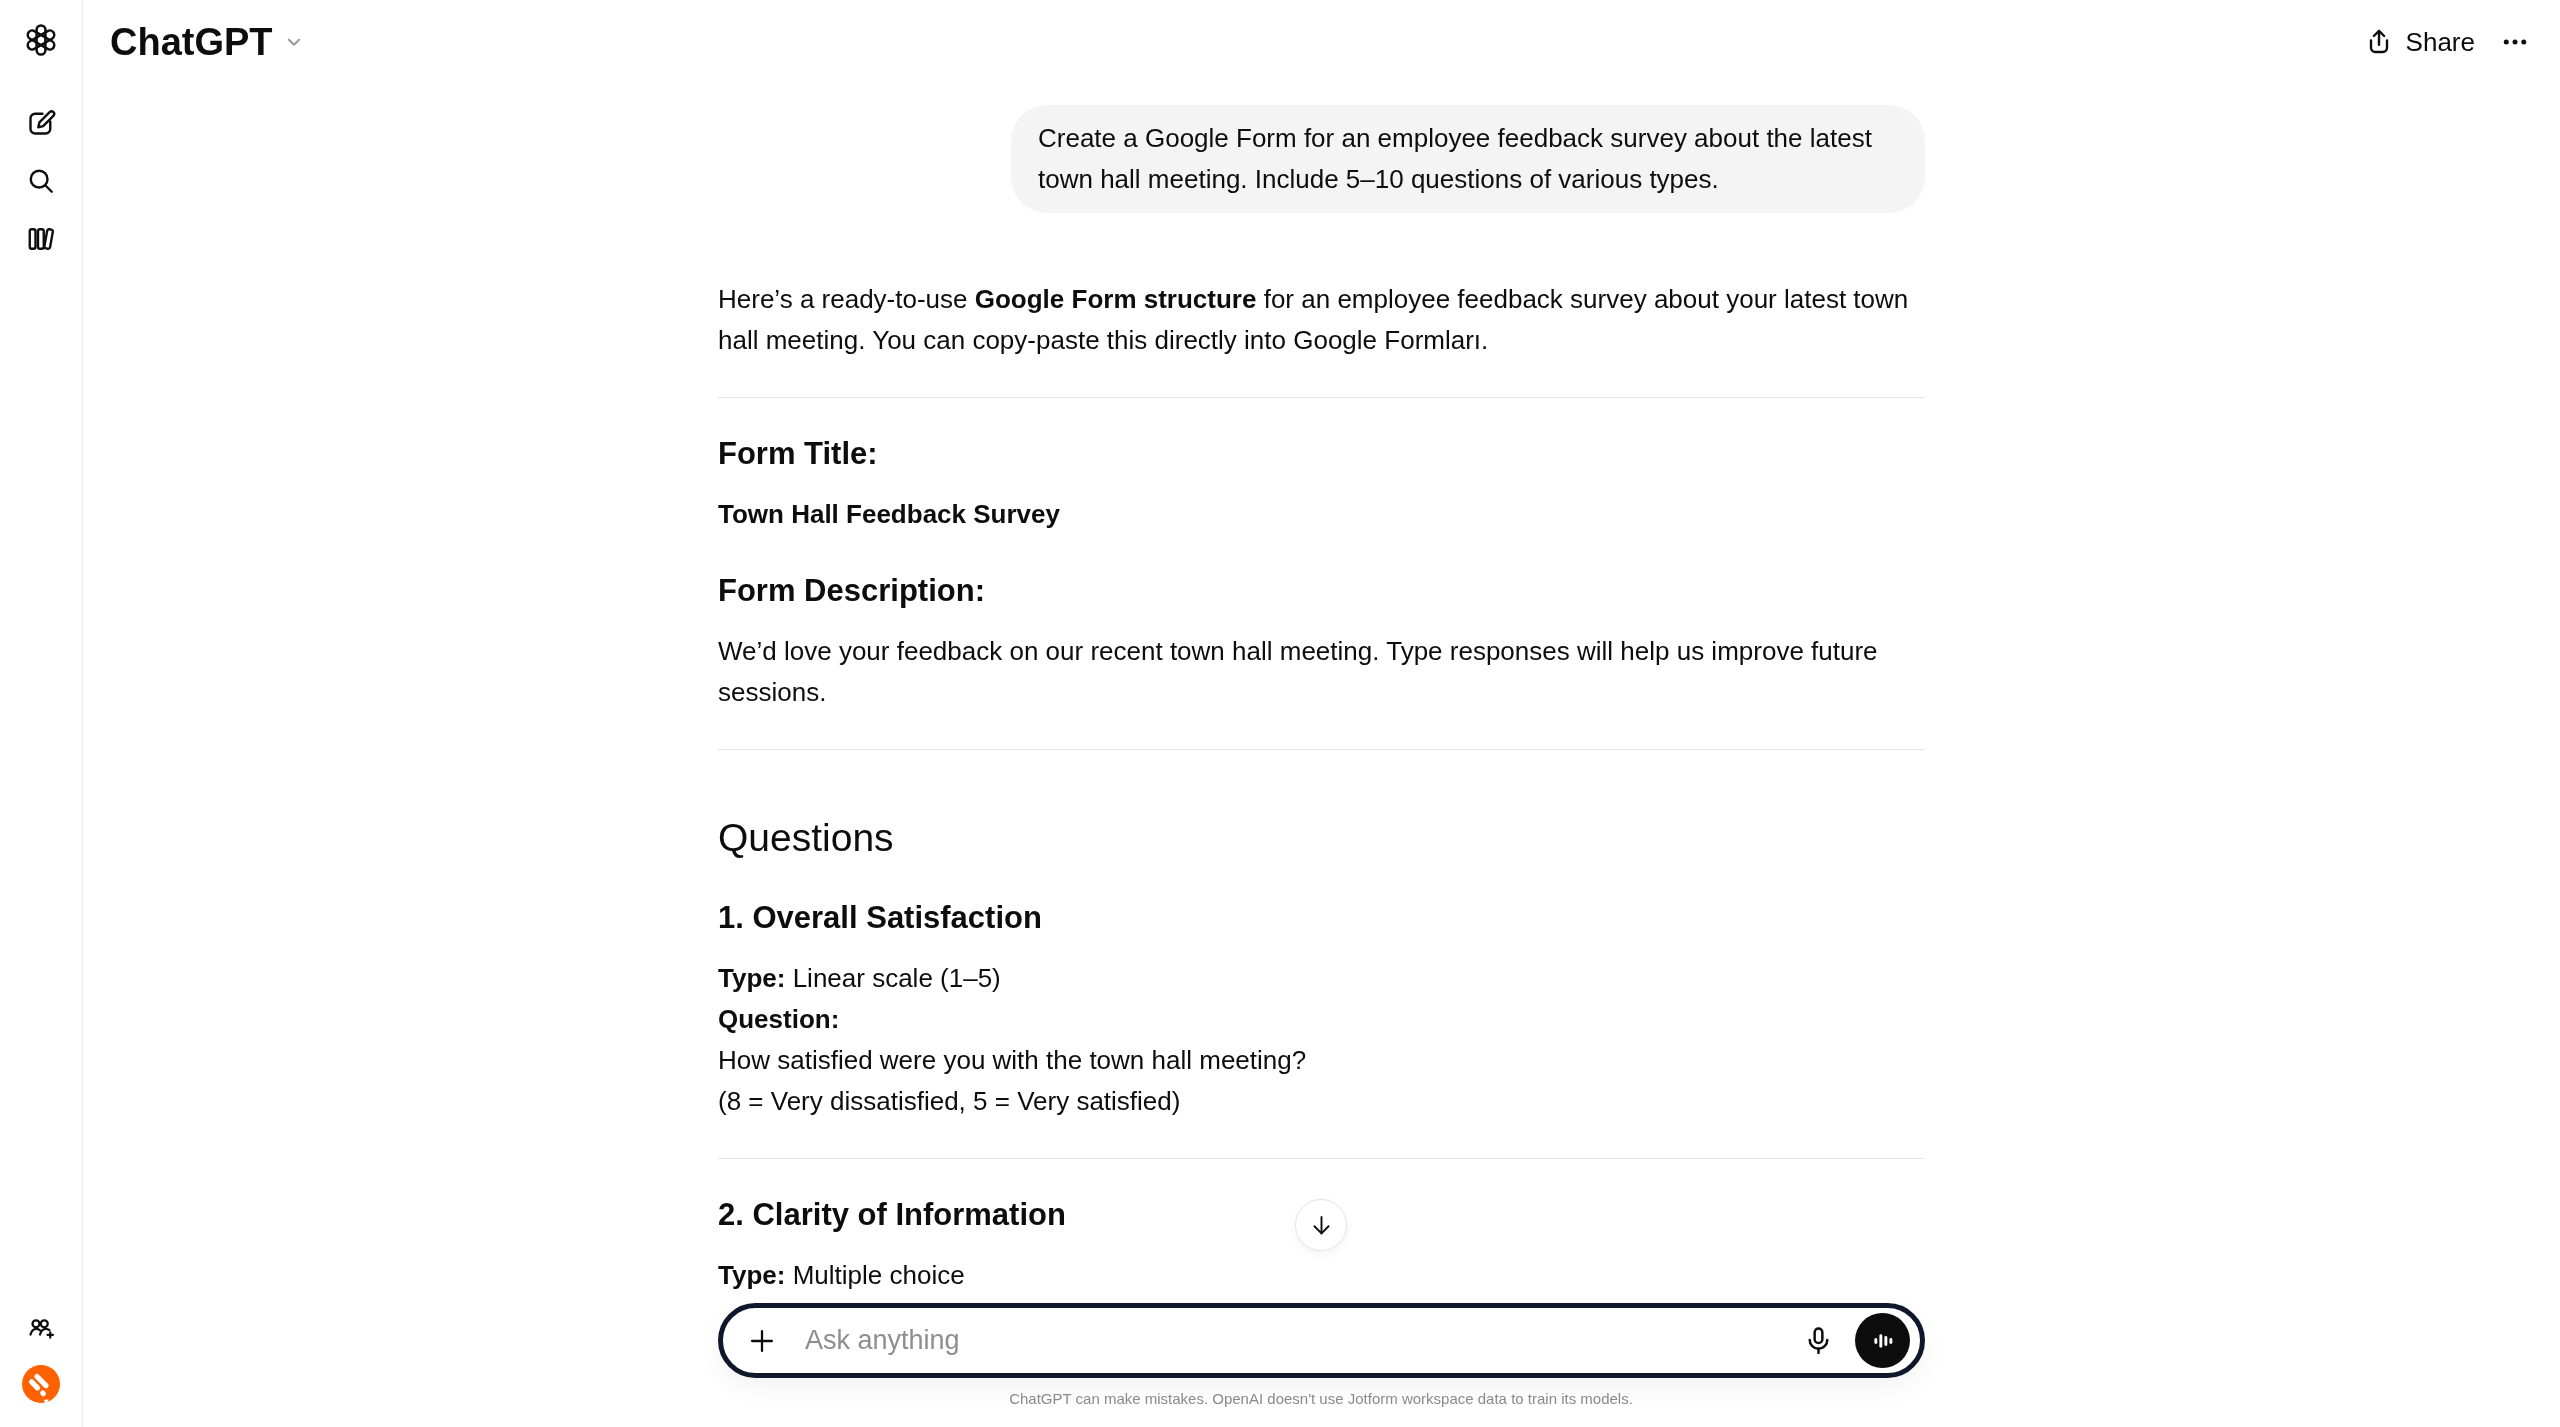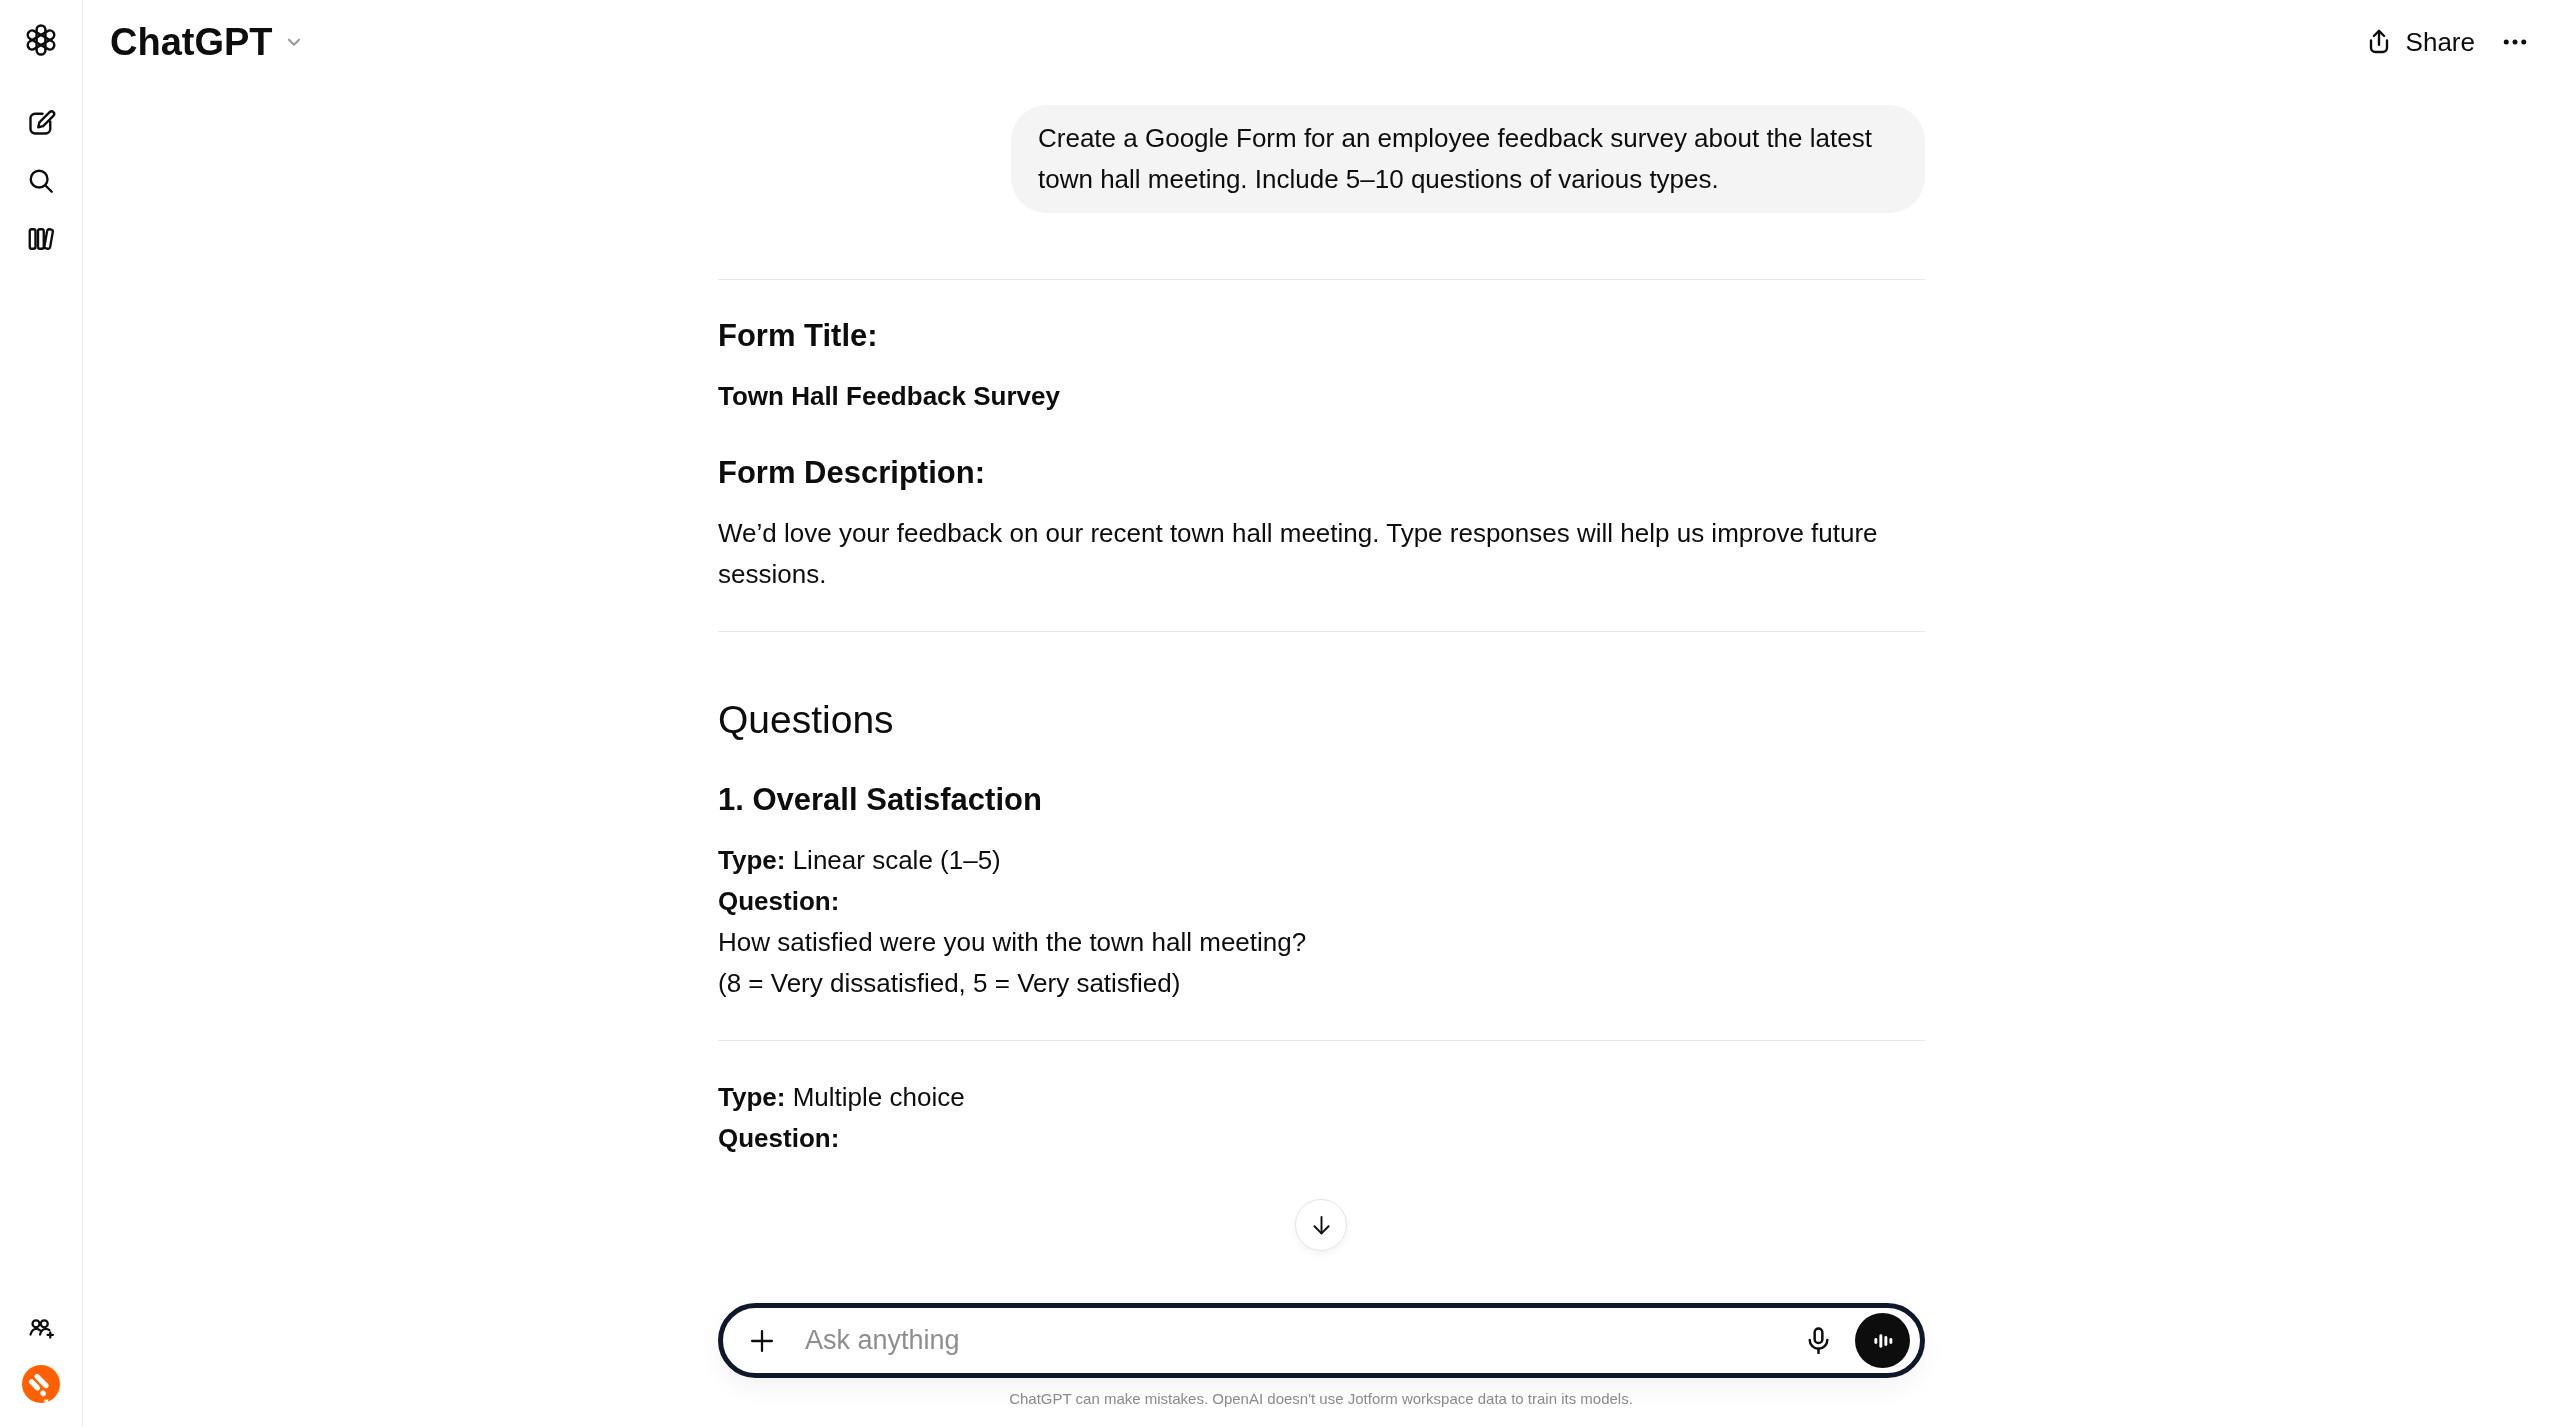--- a/index.html
+++ b/index.html
@@ -146,38 +146,40 @@
     </div>
   </div>
 </div>
 
 <div class="chat">
   <div class="user-row">
     <div class="user-bubble">Create a Google Form for an employee feedback survey about the latest town hall meeting. Include 5–10 questions of various types.</div>
   </div>
 
   <div class="md">
+    <p class="first"><span>Here’s a ready-to-use </span><strong>Google Form structure</strong><span> for an employee feedback survey about your latest town hall meeting. You can copy-paste this directly into Google Formları.</span></p>
 
     <hr>
 
     <h3>Form Title:</h3>
     <p><strong>Town Hall Feedback Survey</strong></p>
 
     <h3>Form Description:</h3>
     <p>We’d love your feedback on our recent town hall meeting. Type responses will help us improve future sessions.</p>
 
     <hr>
 
     <h2>Questions</h2>
 
     <h3>1. Overall Satisfaction</h3>
     <p><strong>Type:</strong> <span>Linear scale (1–5)</span><br><strong>Question:</strong><br><span>How satisfied were you with the town hall meeting?</span><br><span>(8 = Very dissatisfied, 5 = Very satisfied)</span></p>
 
     <hr>
 
+    <h3>2. Clarity of Information</h3>
     <p><strong>Type:</strong> <span>Multiple choice</span><br><strong>Question:</strong></p>
   </div>
 </div>
 
 <div class="scroll-btn">
   <svg width="27" height="27" viewBox="0 0 24 24" fill="none" stroke="#0d0d0d" stroke-width="1.7" stroke-linecap="round" stroke-linejoin="round">
     <path d="M12 4.5v14.5"></path>
     <path d="M5.7 12.7 12 19l6.3-6.3"></path>
   </svg>
 </div>

